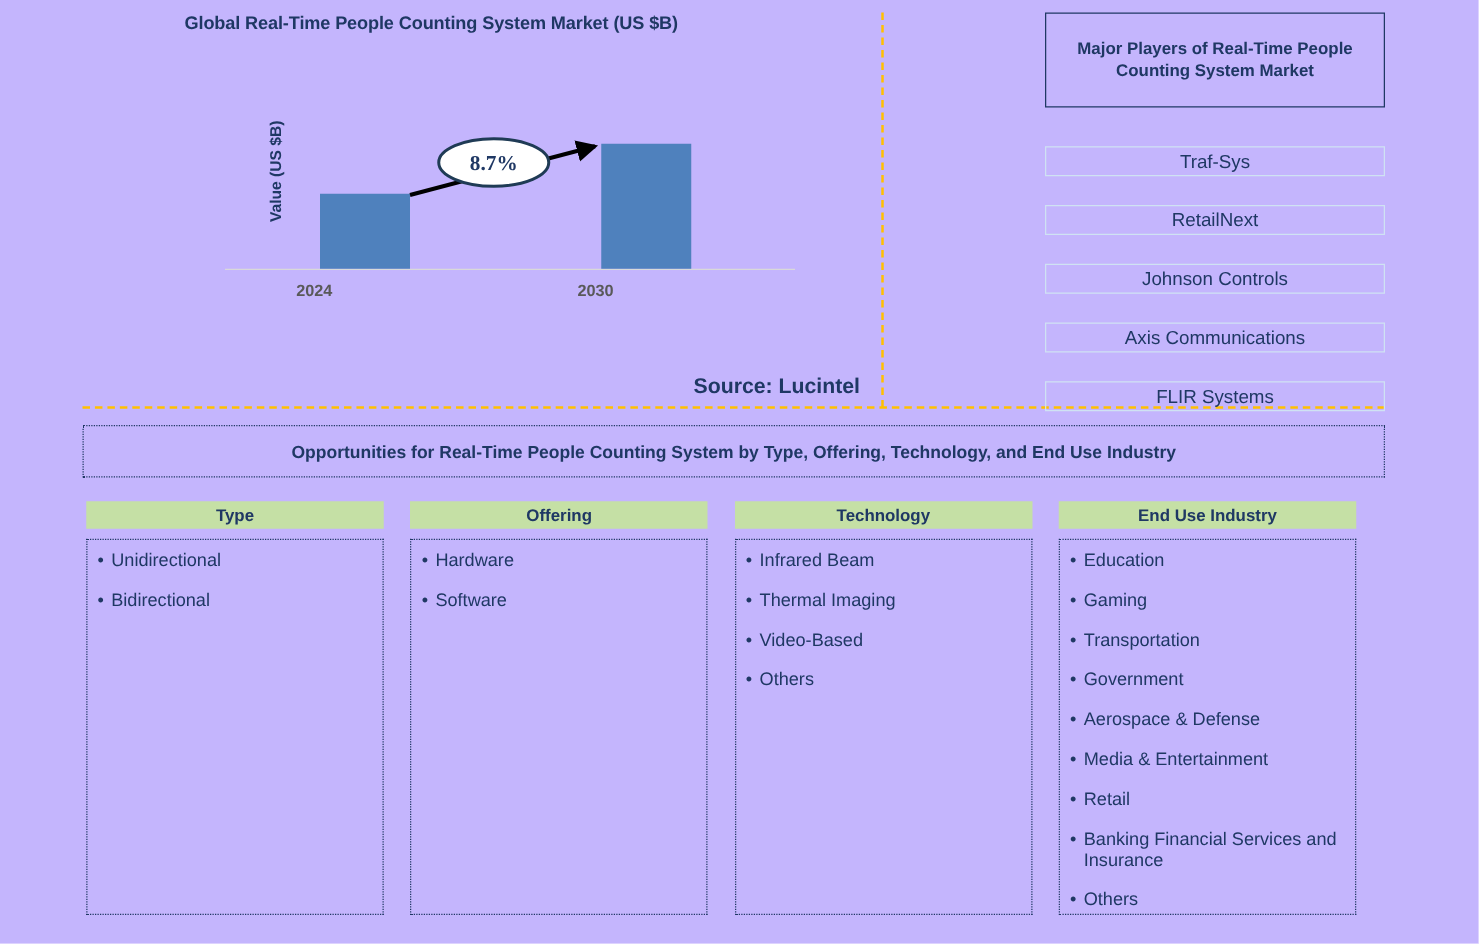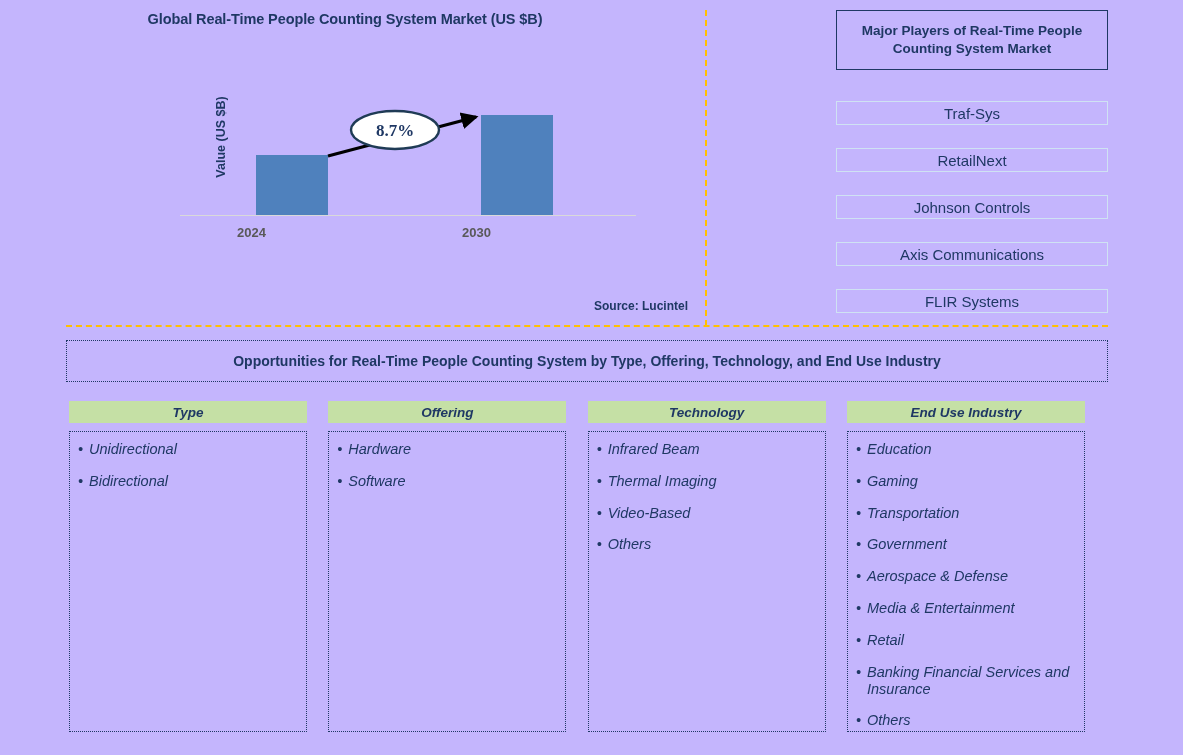--- a/index.html
+++ b/index.html
@@ -104,21 +104,21 @@
     font-size: 17px;
     font-weight: bold;
     color: #1f3864;
     font-family: "Liberation Serif", serif;
   }
 
   #source-label {
     position: absolute;
     right: 495px;
     top: 299px;
-    font-size: 12px;
+    font-size: 17px;
     font-weight: bold;
     color: #1f3864;
     white-space: nowrap;
   }
 
   
   #divider-vertical {
     position: absolute;
     left: 705px;
     top: 10px;
@@ -138,21 +138,21 @@
   
   #players-panel {
     position: absolute;
     left: 836px;
     top: 10px;
     width: 272px;
   }
   #players-header {
     box-sizing: border-box;
     width: 272px;
-    height: 60px;
+    height: 76px;
     border: 1.6px solid #1f3864;
     display: flex;
     align-items: center;
     justify-content: center;
     text-align: center;
     font-size: 13.5px;
     font-weight: bold;
     color: #1f3864;
     line-height: 1.35;
     padding: 0 6px;
@@ -192,21 +192,21 @@
   
   #columns {
     position: absolute;
     left: 69px;
     top: 401px;
     width: 1016px;
     height: 331px;
     display: flex;
     justify-content: space-between;
   }
-  .column { width: 238px; font-style: italic; }
+  .column { width: 238px; }
   .column-header {
     box-sizing: border-box;
     height: 22px;
     background: #c5e0a5;
     display: flex;
     align-items: center;
     justify-content: center;
     font-size: 13.5px;
     font-weight: bold;
     color: #1f3864;

